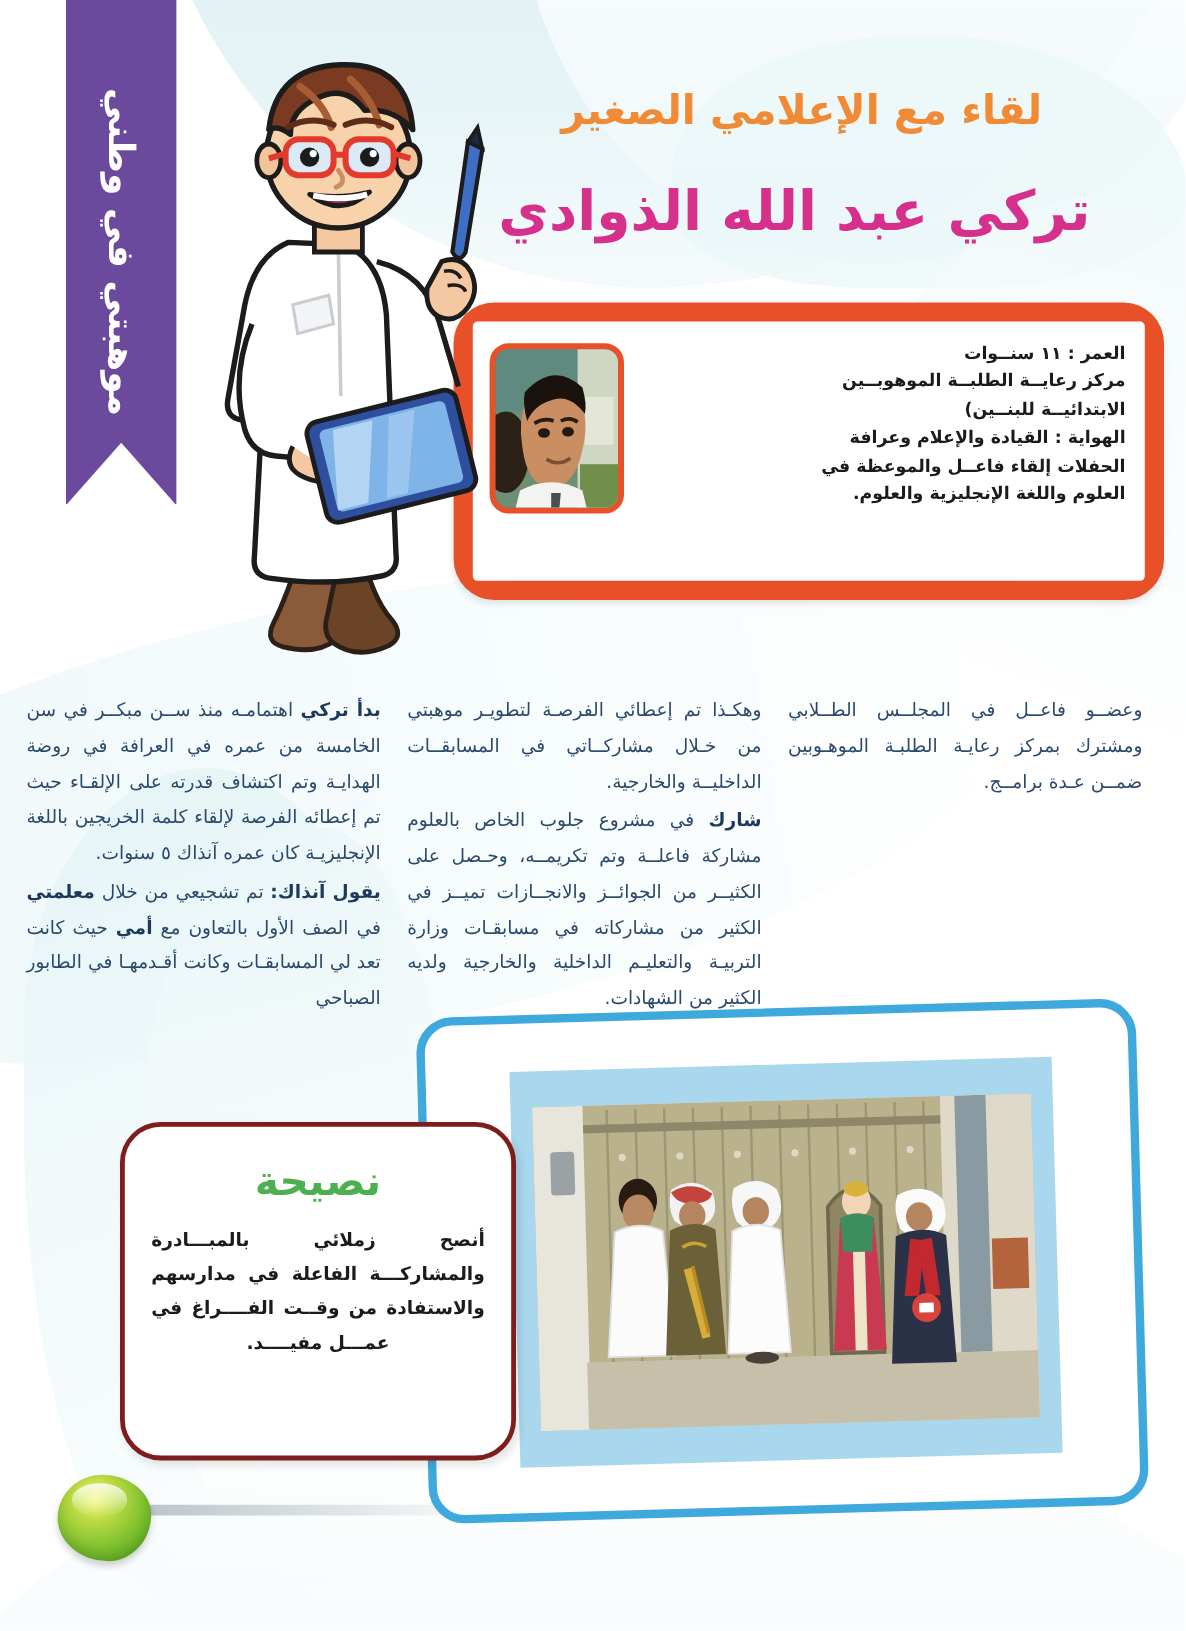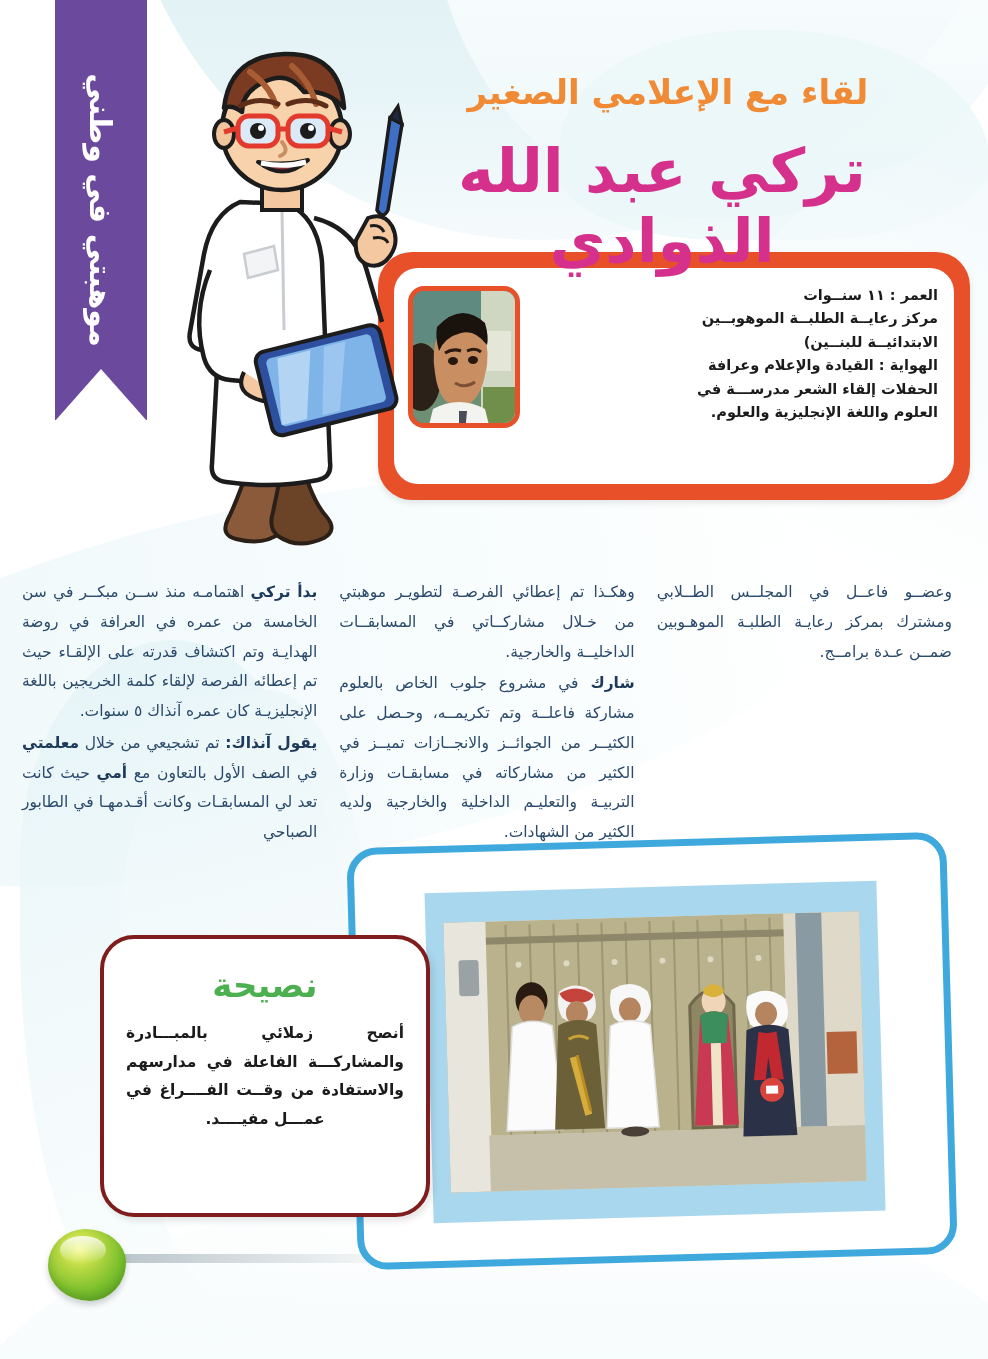--- a/index.html
+++ b/index.html
@@ -117,25 +117,25 @@
     width: 600px;
     text-align: center;
     color: #f08a34;
     font-size: 34px;
     font-weight: bold;
     direction: rtl;
     z-index: 5;
   }
   #name-title {
     position: absolute;
-    top: 136px; right: 16px;
+    top: 150px; right: 16px;
     width: 620px;
     text-align: center;
     color: #d5318c;
-    font-size: 61px;
+    font-size: 46px;
     font-weight: bold;
     direction: rtl;
     line-height: 1.15;
     z-index: 5;
   }
 
   
   #boy { position: absolute; top: 42px; left: 132px; width: 300px; height: 520px; z-index: 7; }
 
   
@@ -145,21 +145,21 @@
     width: 592px; height: 248px;
     background: #e8502a;
     border-radius: 34px;
     z-index: 4;
     box-shadow: 0 3px 6px rgba(0,0,0,.10);
   }
   #profile-inner {
     position: absolute;
     top: 16px; left: 16px; right: 16px; bottom: 16px;
     background: #ffffff;
-    border-radius: 24px;
+    border-radius: 4px;
     display: flex;
     flex-direction: row-reverse;
     align-items: flex-start;
     padding: 14px 16px 10px 14px;
     gap: 12px;
   }
   #profile-photo {
     width: 112px; height: 142px;
     flex: 0 0 112px;
     border: 5px solid #e8502a;
@@ -401,21 +401,21 @@
           <path d="M52 92 q10 6 20 -1" stroke="#7d4f33" stroke-width="3" fill="none"></path>
           <path d="M30 118 q26 -14 52 0 l6 24 l-64 0 z" fill="#f3f3f0"></path>
           <path d="M56 120 l8 0 l-2 22 l-6 0 z" fill="#4a4f57"></path>
         </svg>
       </div>
       <div id="profile-text">
         <div>العمر : ١١ سنــوات</div>
         <div>مركز رعايــة الطلبــة الموهوبــين</div>
         <div>الابتدائيــة للبنــين)</div>
         <div>الهواية : القيادة والإعلام وعرافة</div>
-        <div>الحفلات إلقاء الشعر مدرســـة في</div>
+        <div>الحفلات إلقاء فاعــل والموعظة في</div>
         <div>العلوم واللغة الإنجليزية والعلوم.</div>
       </div>
     </div>
   </div>
 
   <div id="article">
     <div class="col">
       <p><b>بدأ تركي</b> اهتمامـه منذ ســن مبكــر في سن الخامسة من عمره في العرافة في روضة الهدايـة وتم اكتشاف قدرته على الإلقـاء حيث تم إعطائه الفرصة لإلقاء كلمة الخريجين باللغة الإنجليزيـة كان عمره آنذاك ٥ سنوات.</p>
       <p><b>يقول آنذاك:</b> تم تشجيعي من خلال <b>معلمتي</b> في الصف الأول بالتعاون مع <b>أمي</b> حيث كانت تعد لي المسابقـات وكانت أقـدمهـا في الطابور الصباحي</p>
     </div>

